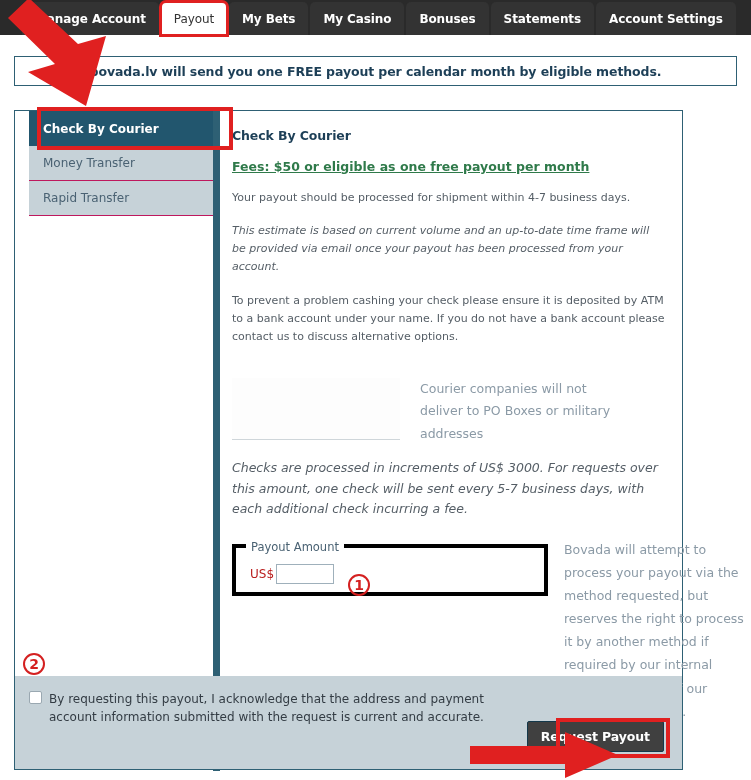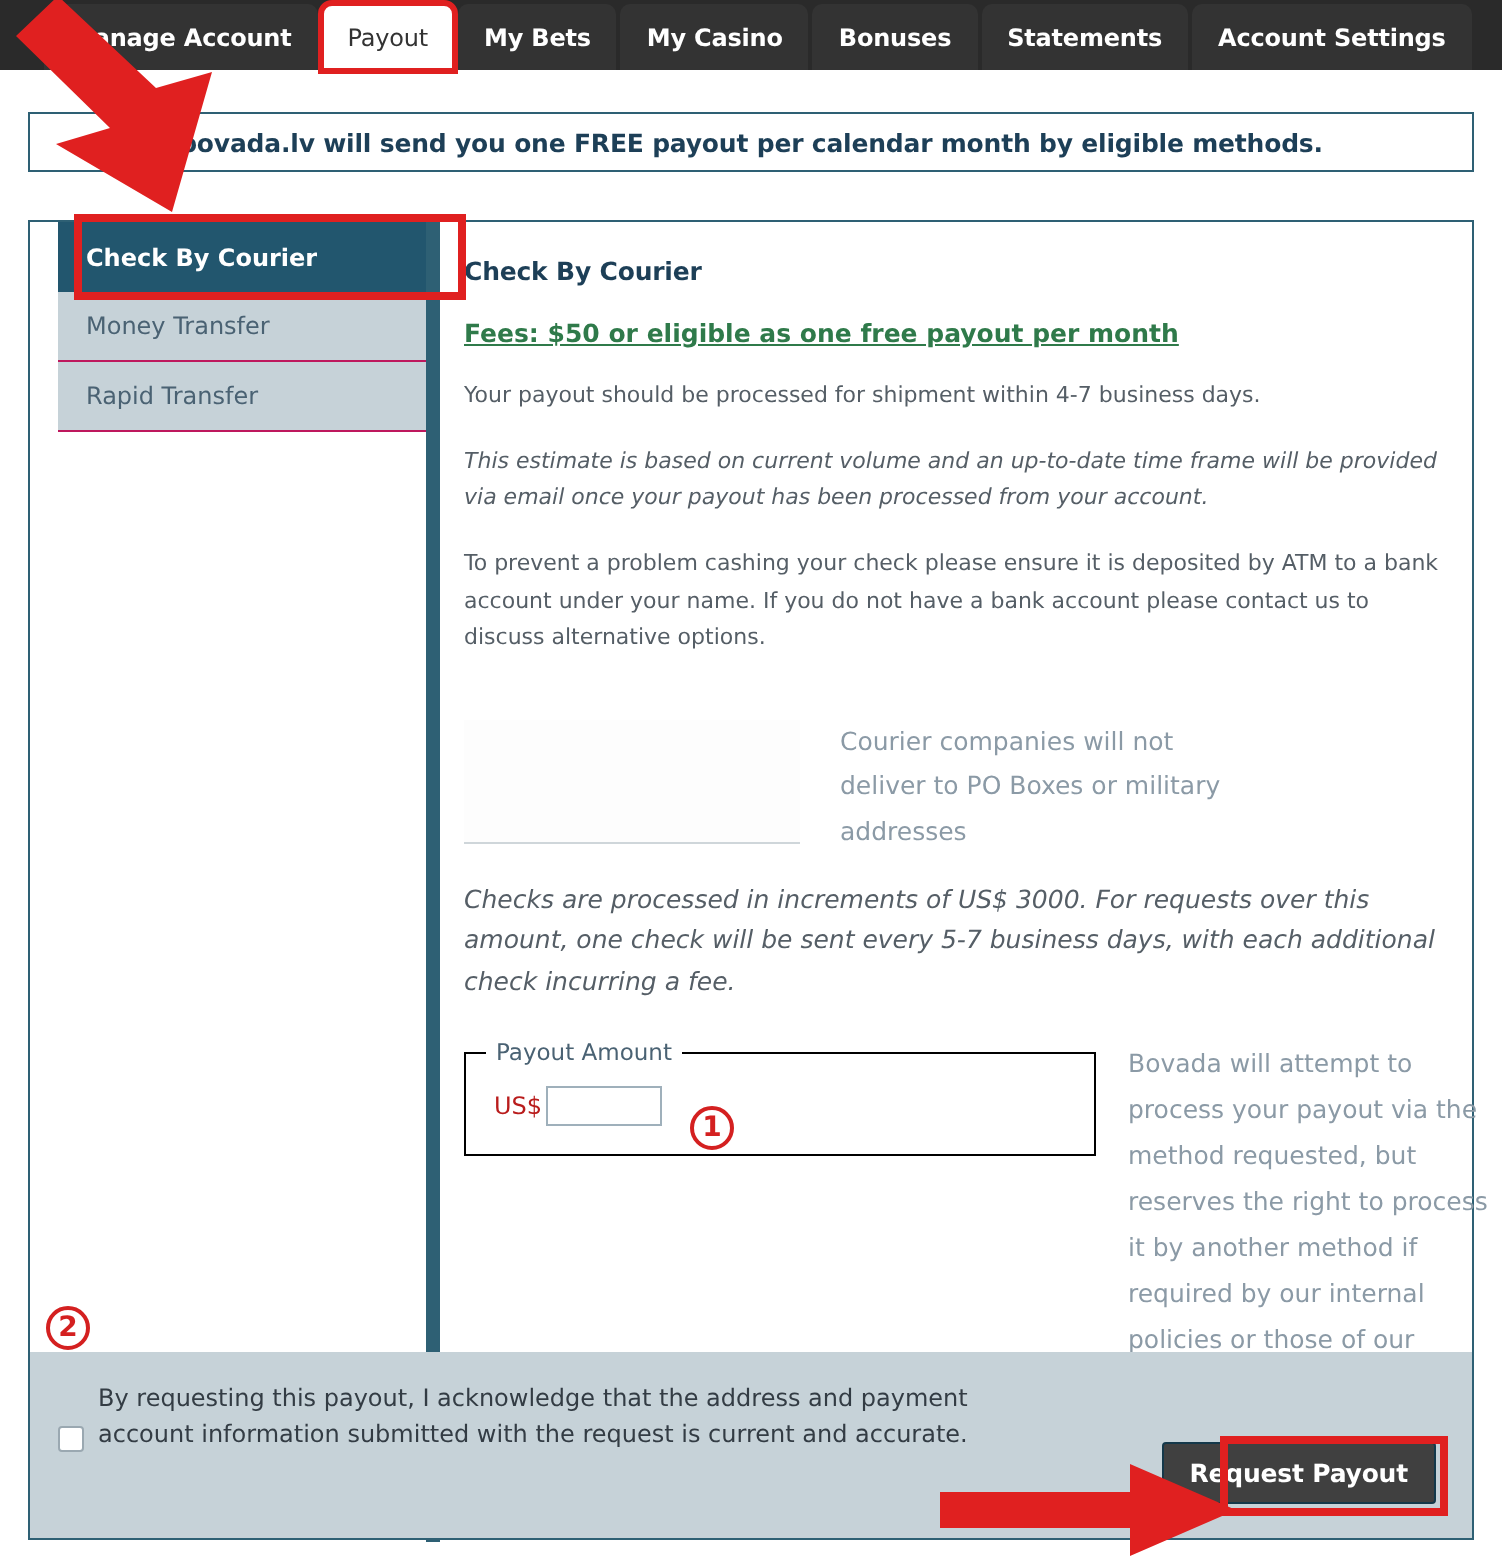--- a/index.html
+++ b/index.html
@@ -45,21 +45,21 @@
     display: flex; align-items: center; justify-content: center;
   }
   .banner-text {
     font-size: 12.5px; font-weight: bold; color: #1d3f57;
     letter-spacing: -0.1px;
   }
 
   
   .frame {
     position: absolute; left: 14px; top: 110px;
-    width: 723px; height: 660px;
+    width: 669px; height: 660px;
     border: 1px solid #2e6074;
     border-top: 1px solid #2e6074;
     background: #ffffff;
   }
   
   .divider-col {
     position: absolute; left: 198px; top: 0; width: 7px; height: 660px;
     background: #2e6074;
   }
 
@@ -127,21 +127,21 @@
   .m-increments {
     font-size: 12.5px; color: #555e66; font-style: italic;
     line-height: 1.65; margin: 8px 0 0 0; max-width: 500px;
   }
 
   
   .amount-row { position: relative; margin-top: 18px; height: 60px; }
   .fieldset {
     position: absolute; left: 0; top: 6px;
     width: 316px; height: 52px;
-    border: 1px solid #000000;
+    border: 4px solid #000000;
   }
   .legend {
     position: absolute; left: 10px; top: -8px;
     background: #ffffff; padding: 0 5px;
     font-size: 11.5px; color: #4a6273;
   }
   .amount-inner {
     position: absolute; left: 14px; top: 16px;
     display: flex; align-items: center;
   }
@@ -173,21 +173,21 @@
     font-size: 12.5px; color: #8b9aa6; line-height: 1.85;
   }
 
   
   .ack {
     position: absolute; left: 0px; right: 0; bottom: 0;
     height: 93px;
     background: #c6d2d8;
     padding: 14px 18px 0 14px;
   }
-  .ack-line { display: flex; align-items: flex-end; }
+  .ack-line { display: flex; align-items: flex-start; }
   .ack-cb {
     width: 13px; height: 13px;
     border: 1px solid #9aa8b1;
     background: #ffffff;
     border-radius: 2px;
     margin: 1px 7px 0 0;
     flex: 0 0 auto;
   }
   .ack-text {
     font-size: 12px; color: #333c44; line-height: 1.5;

